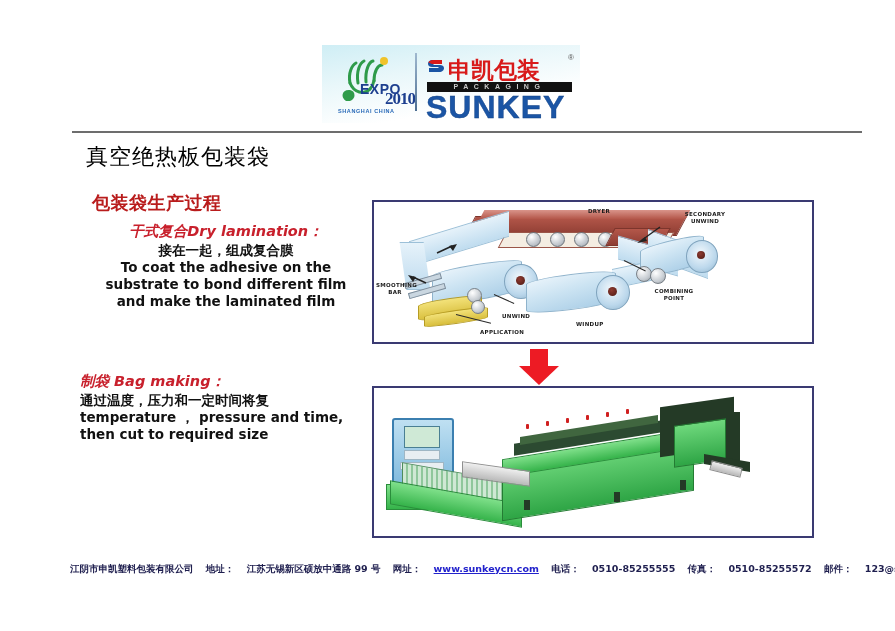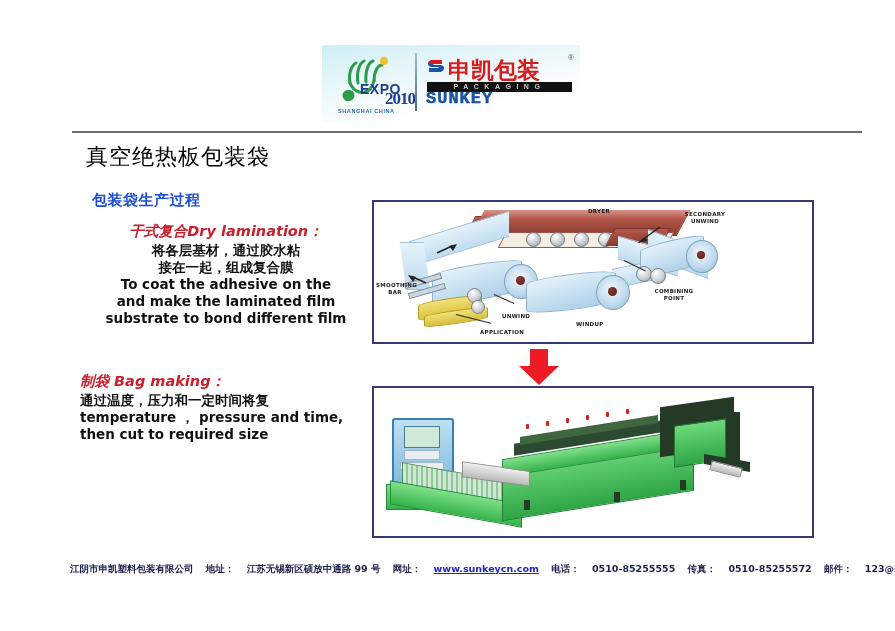--- a/index.html
+++ b/index.html
@@ -57,41 +57,41 @@
   }
   .brand-pkg{
     position:absolute;left:1px;top:31px;width:145px;height:10px;
     background:#111;
     color:#c9c9c9;font-size:7px;font-weight:bold;
     letter-spacing:5.5px;text-align:center;line-height:10px;
     overflow:hidden;
   }
   .brand-en{
     position:absolute;left:0px;top:38px;
-    font-size:17px;font-weight:bold;color:#1b55a5;
+    font-size:32px;font-weight:bold;color:#1b55a5;
     letter-spacing:1px;
-    font-family:Liberation Mono, monospace;
+    font-family:Liberation Sans, sans-serif;
     -webkit-text-stroke:0.4px #0f3f80;
     white-space:nowrap;
   }
 
   
   .top-rule{
     position:absolute;left:72px;top:131px;width:790px;height:2px;
     background:#6d6d6d;
   }
   .title{
     position:absolute;left:86px;top:142px;
     font-size:22px;color:#000000;font-weight:normal;
     font-family:"DejaVu Sans",sans-serif;
     letter-spacing:1px;white-space:nowrap;
   }
   .subtitle{
     position:absolute;left:92px;top:191px;
-    font-size:15px;font-weight:bold;color:#1d4ed8;
+    font-size:18px;font-weight:bold;color:#b91c1c;
     font-family:"DejaVu Sans",sans-serif;letter-spacing:.5px;
   }
 
   
   .block{position:absolute;width:300px;}
   .blk1{left:76px;top:222px;text-align:center;}
   .blk2{left:80px;top:372px;}
   .head-red{
     font-size:14.5px;font-weight:bold;font-style:italic;color:#c8202c;
     font-family:"DejaVu Sans",sans-serif;
@@ -254,25 +254,24 @@
       <div class="brand-en">SUNKEY</div>
     </div>
   </div>
 
   <div class="top-rule"></div>
   <div class="title">真空绝热板包装袋</div>
   <div class="subtitle">包装袋生产过程</div>
 
   <div class="block blk1">
     <div class="head-red">干式复合Dry lamination：</div>
-    <div class="ln-cn">将各层基材，通过胶水粘</div>
     <div class="ln-cn">接在一起，组成复合膜</div>
     <div class="ln-en">To coat the adhesive on the</div>
+    <div class="ln-en">substrate to bond different film</div>
     <div class="ln-en">and make the laminated film</div>
-    <div class="ln-en">substrate to bond different film</div>
   </div>
 
   <div class="block blk2">
     <div class="head-red">制袋 Bag making：</div>
     <div class="ln-cn">通过温度，压力和一定时间将复</div>
     <div class="ln-en">temperature ， pressure and time,</div>
     <div class="ln-en">then cut to required size</div>
   </div>
 
   <div class="frame frame1">

